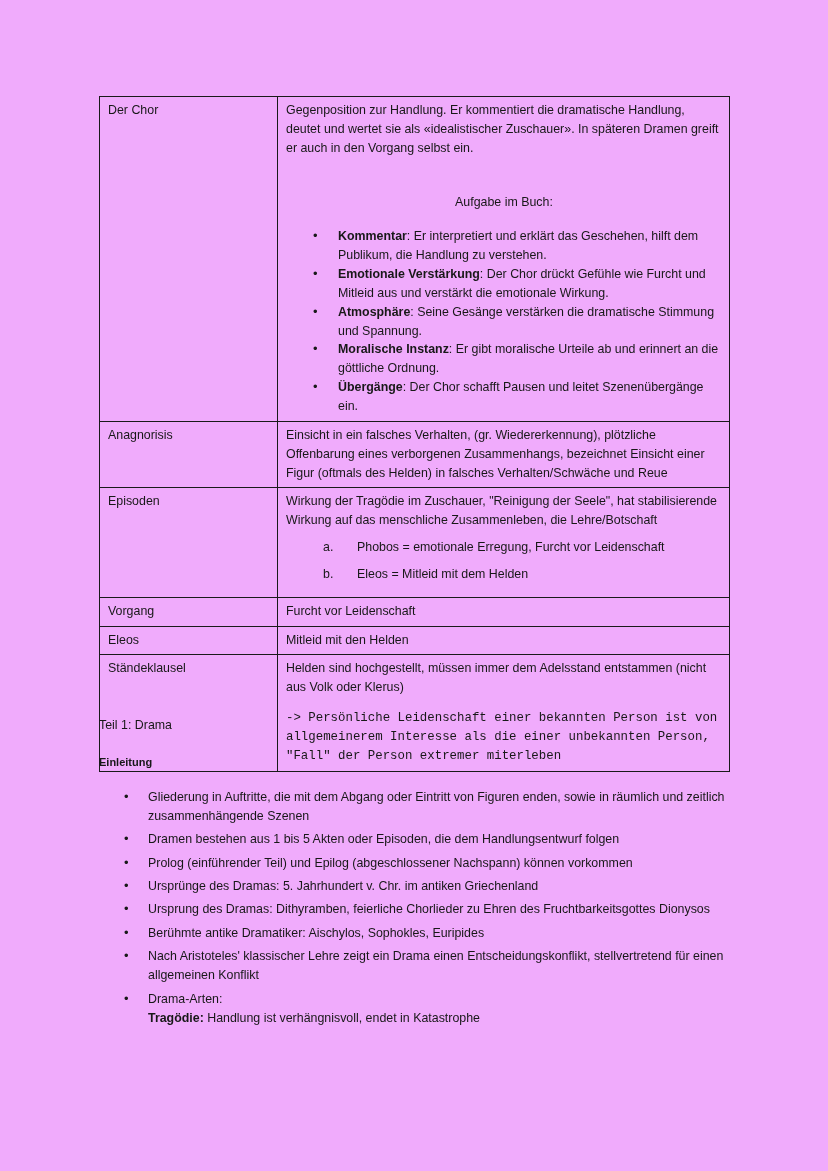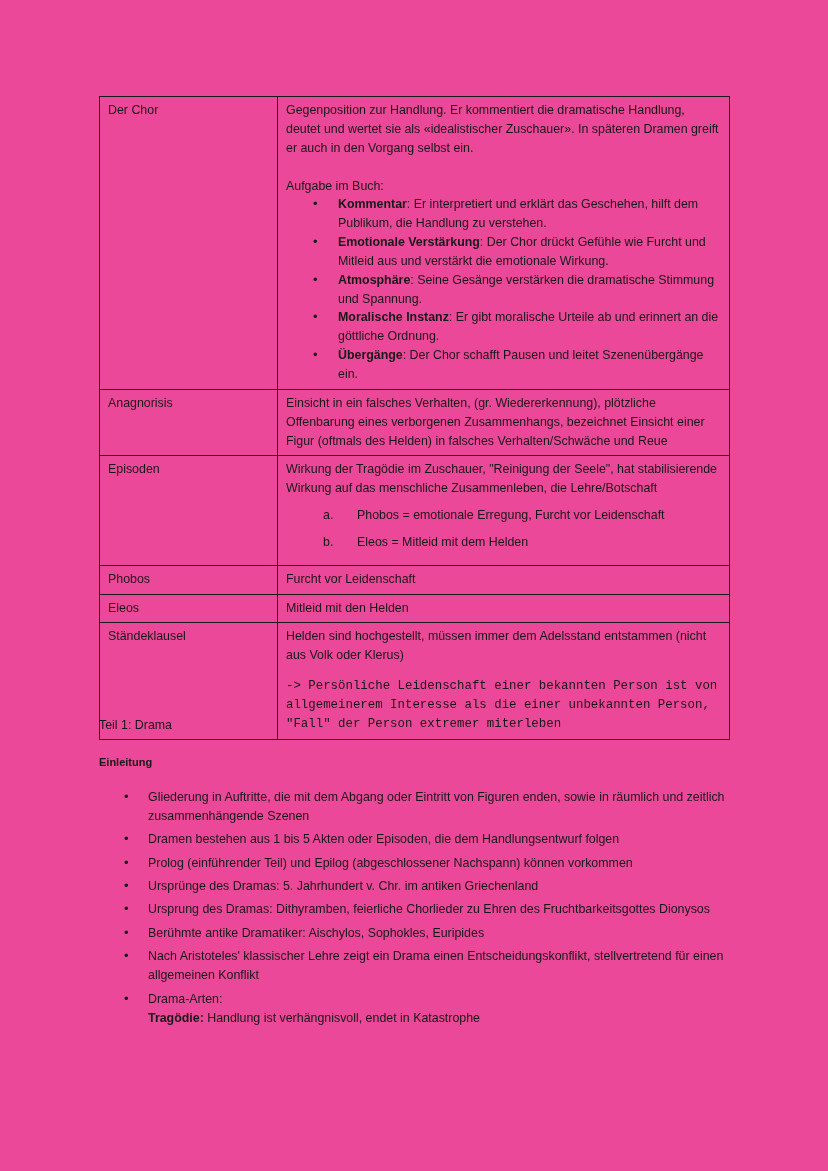--- a/index.html
+++ b/index.html
@@ -15,21 +15,21 @@
     font-family: "Liberation Serif", "DejaVu Serif", serif;
     color: #111111;
     overflow: hidden;
   }
 
   .page {
     position: absolute;
     left: 0; top: 0;
     width: 828px;
     height: 1171px;
-    background: #ec4899;
+    background: #f0abfc;
   }
 
   
   .term-table {
     position: absolute;
     left: 99px;
     top: 96px;
     width: 630px;
     border-collapse: collapse;
     table-layout: fixed;
@@ -45,21 +45,21 @@
   }
   .term-table col.c-term { width: 178px; }
   .term-table col.c-def  { width: 452px; }
 
   .term-cell { white-space: nowrap; }
 
   .def-para { margin: 0; }
   .def-para + .def-para { margin-top: 12px; font-family: Liberation Mono, monospace; }
   .spacer-line { height: 19px; }
 
-  .sub-head { margin: 0; }
+  .sub-head { margin: 16px; text-align: center; }
 
   ul.cell-bullets {
     list-style: none;
     margin: 0;
     padding: 0;
   }
   ul.cell-bullets > li {
     position: relative;
     padding-left: 52px;
     margin: 0;
@@ -182,21 +182,21 @@
           <p class="def-para">Wirkung der Tragödie im Zuschauer, "Reinigung der Seele", hat stabilisierende Wirkung auf das menschliche Zusammenleben, die Lehre/Botschaft</p>
           <ol class="cell-alpha">
             <li>Phobos = emotionale Erregung, Furcht vor Leidenschaft</li>
             <li>Eleos = Mitleid mit dem Helden</li>
           </ol>
         </td>
       </tr>
 
       <tr>
         <td>
-          <div class="term-cell">Phobos</div>
+          <div class="term-cell">Vorgang</div>
         </td>
         <td>
           <p class="def-para">Furcht vor Leidenschaft</p>
         </td>
       </tr>
 
       <tr>
         <td>
           <div class="term-cell">Eleos</div>
         </td>

